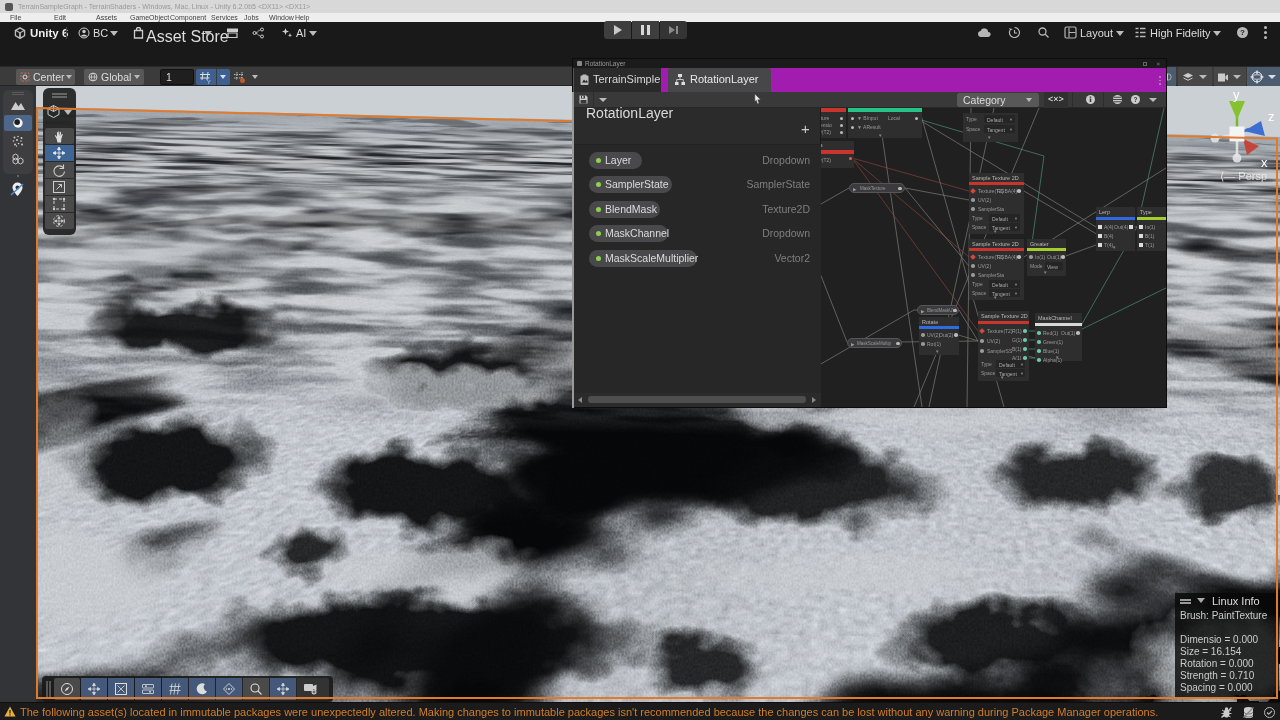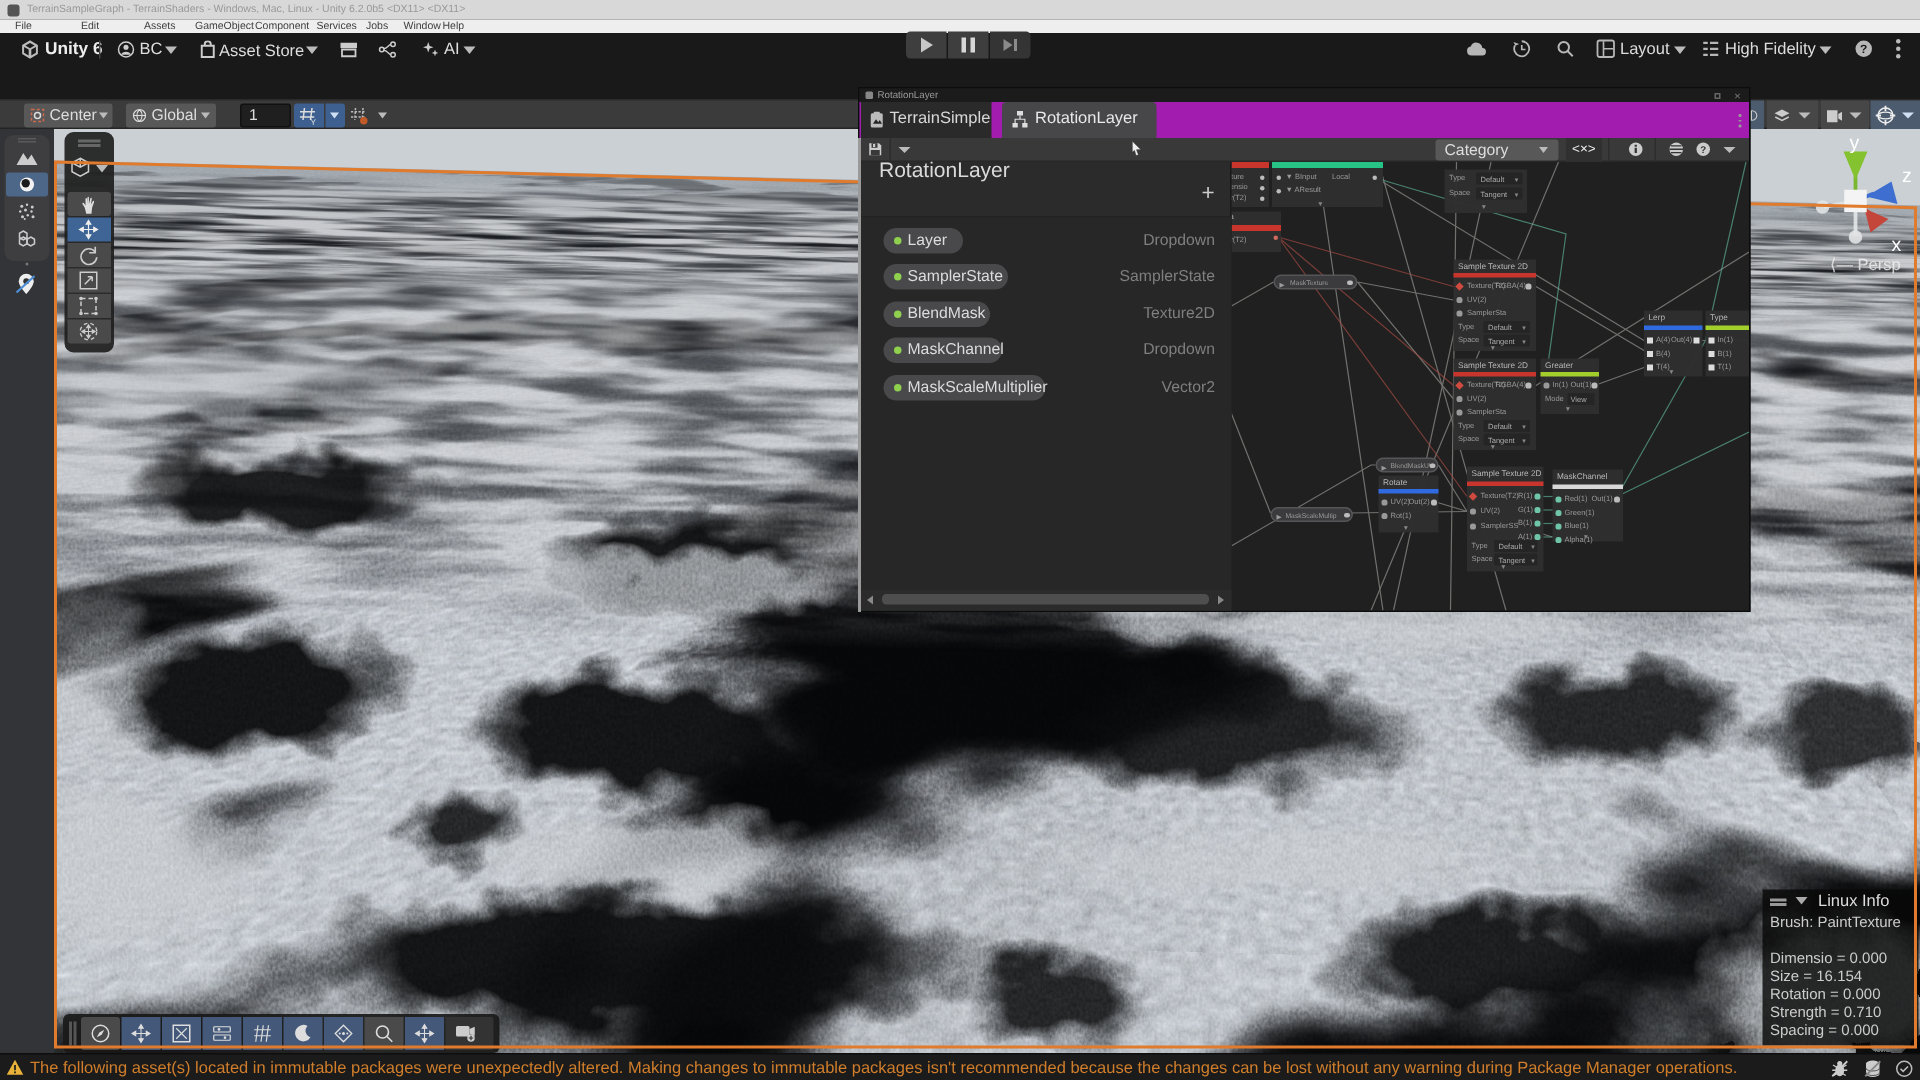--- a/index.html
+++ b/index.html
@@ -48,21 +48,21 @@
         <circle cx="12" cy="12" r="10" fill="none" stroke="#ccc" stroke-width="2"></circle>
         <circle cx="12" cy="9" r="3.4" fill="#ccc"></circle>
         <path d="M5 19 a8 8 0 0 1 14 0" fill="#ccc"></path>
       </svg>
   <div class="abs" style="left:93px;top:5px;font-size:11px;color:#ddd;">BC</div>
   <div class="abs" style="left:110px;top:9px;border-left:4px solid transparent;border-right:4px solid transparent;border-top:5px solid #bbb;"></div>
 
   <svg class="abs" style="left:133px;top:5px;" width="11" height="12" viewBox="0 0 22 24">
         <path d="M3 7 h16 v15 h-16 z M7 7 v-2 a4 4 0 0 1 8 0 v2" fill="none" stroke="#ccc" stroke-width="2.6"></path>
       </svg>
-  <div class="abs" style="left:146px;top:5.5px;font-size:11px;color:#ddd;">Asset Store</div>
+  <div class="abs" style="left:146px;top:5.5px;font-size:16px;color:#ddd;">Asset Store</div>
   <div class="abs" style="left:204px;top:9px;border-left:4px solid transparent;border-right:4px solid transparent;border-top:5px solid #bbb;"></div>
 
   <svg class="abs" style="left:226px;top:5px;" width="13" height="12" viewBox="0 0 26 24">
         <path d="M2 3 h22 v7 h-22 z" fill="#ccc"></path>
         <path d="M4 12 h18 v9 h-18 z" fill="none" stroke="#ccc" stroke-width="2.4"></path>
       </svg>
 
   <svg class="abs" style="left:252px;top:5px;" width="13" height="12" viewBox="0 0 26 24">
         <circle cx="5" cy="12" r="3" fill="none" stroke="#ccc" stroke-width="2"></circle>
         <circle cx="20" cy="5" r="3" fill="none" stroke="#ccc" stroke-width="2"></circle>

